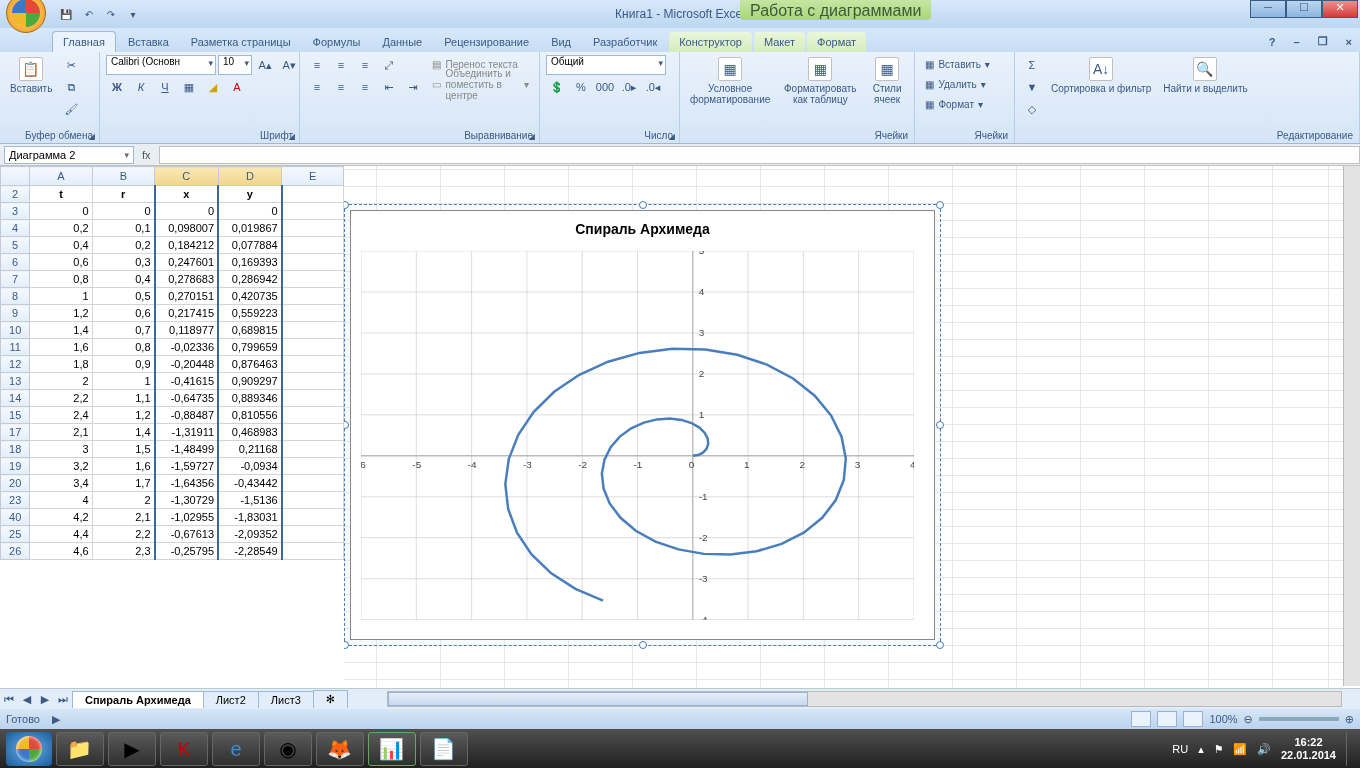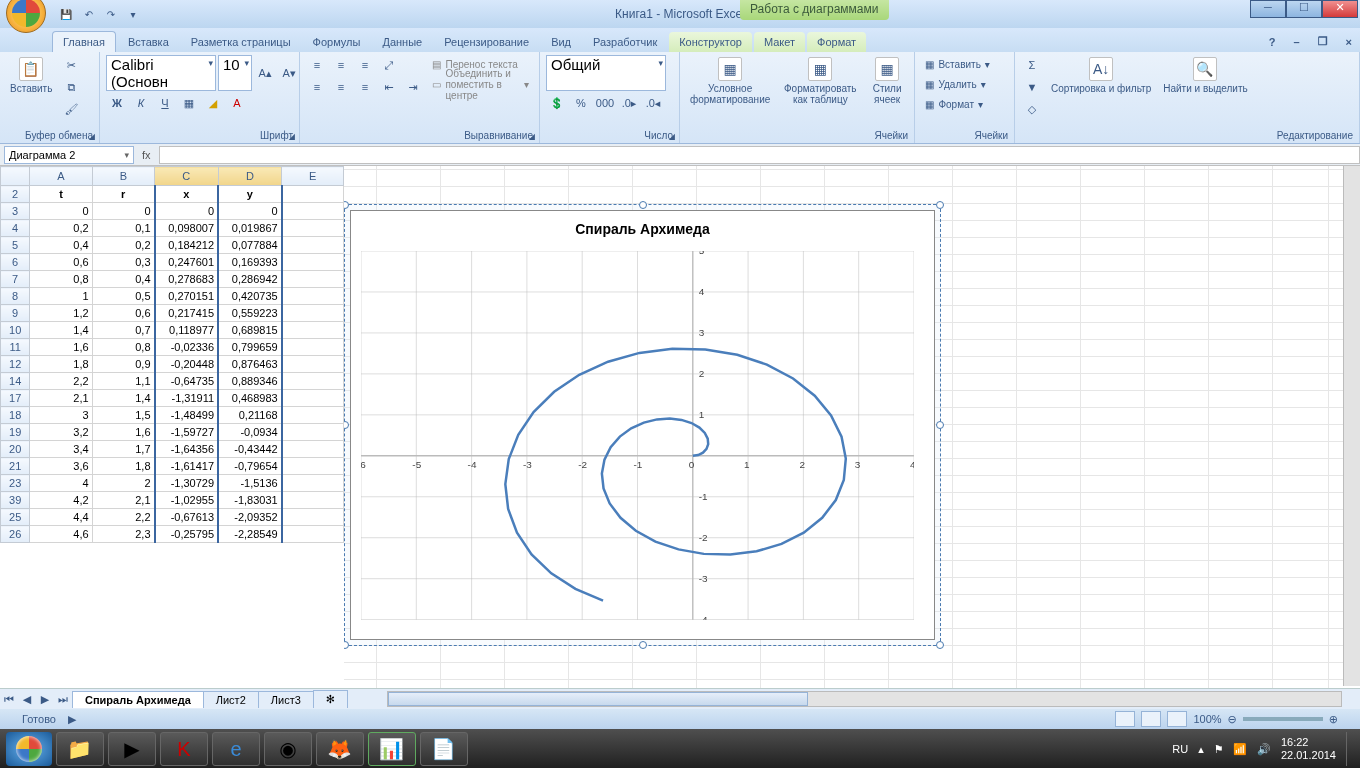--- a/index.html
+++ b/index.html
@@ -5,21 +5,21 @@
 * { box-sizing: border-box; margin: 0; padding: 0; font-family: "Segoe UI", Tahoma, sans-serif; }
 body { background: #c1d9f0; width: 1360px; height: 768px; overflow: hidden; font-size: 11px; }
 
 
 .titlebar { height: 28px; background: linear-gradient(#d8e8fb, #bcd6f0); display: flex; align-items: center; position: relative; }
 .office-btn { width: 40px; height: 40px; border-radius: 50%; background: radial-gradient(#ffe9a8, #f7b23e 60%, #e0861c); border: 1px solid #9e6b1f; margin: -2px 4px 0 6px; position: relative; z-index: 10;}
 .office-btn::after { content:""; position:absolute; inset:5px; border-radius:50%; background: conic-gradient(#e14a3b 0 90deg, #4ea83f 90deg 180deg, #f2b82b 180deg 270deg, #3c78c7 270deg 360deg); }
 .quick { display:flex; gap:4px; margin-left:8px; }
 .qbtn { width:18px; height:18px; display:flex; align-items:center; justify-content:center; color:#3b5a86; font-size:10px; border-radius:2px;}
 .title-text { position:absolute; left:50%; transform:translateX(-50%); color:#3b5a86; font-size:12px; }
-.chart-tools { position:absolute; left:740px; top:0; height:20px; padding:2px 10px; background: linear-gradient(#c5e6a2, #a9d77a); color:#3b5a3b; font-size:12px; border-radius:0 0 4px 4px; }
+.chart-tools { position:absolute; left:740px; top:0; height:20px; padding:2px 10px; background: linear-gradient(#c5e6a2, #a9d77a); color:#3b5a3b; font-size:16px; border-radius:0 0 4px 4px; }
 .winctl { position:absolute; right:2px; top:0; display:flex; }
 .wc { width:36px; height:18px; text-align:center; color:#fff; font-size:11px; border:1px solid #3b5a86;}
 .wc.min, .wc.max { background:linear-gradient(#bcd6f0,#8db5e0); color:#3b5a86;}
 .wc.close { background:linear-gradient(#f09090,#d43a3a); }
 
 
 .tabs { height:24px; background:linear-gradient(#d8e8fb,#c7ddf3); display:flex; align-items:flex-end; padding-left:52px; gap:2px;}
 .tab { padding:4px 10px; color:#3b5a86; font-size:11px; border-radius:4px 4px 0 0; cursor:default;}
 .tab.active { background:#eaf2fb; border:1px solid #9cb8dc; border-bottom:none; }
 .tab.ctx { background:linear-gradient(#eaf7dc,#d5edbb);}
@@ -31,21 +31,21 @@
 .rgroup { border-right:1px solid #b8cee8; padding:3px 6px 2px 6px; display:flex; flex-direction:column; justify-content:space-between;}
 .rgroup-body { flex:1; display:flex; gap:4px; align-items:flex-start;}
 .rgroup-label { text-align:right; color:#3b5a86; font-size:10px; padding-top:2px; position:relative;}
 .dlg-launch { position:absolute; right:-2px; bottom:0; font-size:8px; color:#3b5a86;}
 .bigbtn { display:flex; flex-direction:column; align-items:center; gap:2px; padding:2px 4px; border-radius:3px;}
 .bigbtn .icon { width:24px; height:24px; background:#fff; border:1px solid #c0c0c0; border-radius:2px; display:flex; align-items:center; justify-content:center; font-size:14px; color:#3b5a86;}
 .bigbtn .lbl { font-size:10px; color:#3b5a86; text-align:center; line-height:11px;}
 .col { display:flex; flex-direction:column; gap:2px;}
 .row { display:flex; gap:2px; align-items:center;}
 .sbtn { width:22px; height:20px; border:1px solid transparent; border-radius:2px; display:flex; align-items:center; justify-content:center; color:#3b5a86; font-size:11px;}
-.combo { height:36px; border:1px solid #9cb8dc; background:#fff; font-size:15px; padding:0 14px 0 4px; position:relative;}
+.combo { height:20px; border:1px solid #9cb8dc; background:#fff; font-size:10px; padding:0 14px 0 4px; position:relative;}
 .combo::after { content:"▾"; position:absolute; right:2px; top:2px; font-size:9px; color:#3b5a86;}
 .txtbtn { height:18px; display:flex; align-items:center; gap:4px; padding:0 4px; font-size:10px; color:#888;}
 .txtbtn.enabled { color:#3b5a86;}
 
 
 .fbar { height:22px; background:#e8eef4; display:flex; align-items:center; border-bottom:1px solid #c0c0c0;}
 .namebox { width:130px; height:18px; border:1px solid #9cb8dc; background:#fff; margin-left:4px; padding:0 4px; display:flex; align-items:center; font-size:11px;}
 .namebox span.dd { margin-left:auto; font-size:9px; color:#666;}
 .fx { padding:0 8px; color:#555; }
 .formula-input { flex:1; height:18px; border:1px solid #c0c0c0; background:#fff;}
@@ -74,31 +74,31 @@
 
 
 .sheetbar { height:21px; background:#e3edf9; display:flex; align-items:center; border-top:1px solid #bcc; font-size:11px;}
 .sheetnav { display:flex; }
 .sheetnav div { width:18px; text-align:center; color:#3b5a86;}
 .sheettab { padding:2px 12px; background:#fff; border:1px solid #9cb8dc; border-bottom:none; margin-right:-1px;}
 .sheettab.active { font-weight:bold; background:#fff;}
 .sheettab.inactive { background:#e3edf9;}
 .hscroll { flex:1; height:16px; background:#e3e3e3; margin:0 18px 0 40px; border:1px solid #bbb; position:relative;}
 .hscroll .thumb { position:absolute; left:0; width:420px; height:14px; background:linear-gradient(#e6eef9,#c7d9ed); border:1px solid #95b3d7;}
-.statusbar { height:20px; background:linear-gradient(#d6e6f5,#bbd3ee); display:flex; align-items:center; padding:0 22px; font-size:11px; color:#3b5a86; gap:12px;}
+.statusbar { height:20px; background:linear-gradient(#d6e6f5,#bbd3ee); display:flex; align-items:center; padding:0 6px; font-size:11px; color:#3b5a86; gap:12px;}
 .statusbar .right { margin-left:auto; display:flex; align-items:center; gap:6px;}
 .viewbtn { width:20px; height:16px; border:1px solid #95b3d7; background:#eaf2fb; display:inline-block;}
 
 
 .taskbar { height:40px; background:linear-gradient(#4f4f4f, #1f1f1f); display:flex; align-items:center; padding:0 6px; gap:4px;}
 .startbtn { width:46px; height:34px; border-radius:4px; background:radial-gradient(#68b3f0,#1a5a99); display:flex; align-items:center; justify-content:center;}
 .start-orb { width:26px; height:26px; border-radius:50%; background:conic-gradient(#e14a3b 0 90deg,#4ea83f 90deg 180deg,#3c78c7 180deg 270deg,#f2b82b 270deg 360deg); box-shadow:0 0 4px #fff inset;}
 .tbtn { width:48px; height:34px; border-radius:3px; background:linear-gradient(#5a5a5a,#2f2f2f); border:1px solid #666; display:flex; align-items:center; justify-content:center; font-size:20px;}
 .tray { margin-left:auto; display:flex; align-items:center; color:#fff; font-size:11px; gap:10px;}
-.clock { line-height:13px;}
+.clock { text-align:center; line-height:13px;font-weight:bold;}
 
 .vscroll { position:absolute; right:0; top:166px; width:17px; height:520px; background:#e3e3e3; border-left:1px solid #bbb;}
 </style>
 </head>
 <body>
 
 <div class="titlebar">
   <div class="office-btn"></div>
   <div class="quick">
     <div class="qbtn">💾</div>
@@ -368,28 +368,44 @@
           </tr>
           <tr>
             <th class="rowh">12</th>
             <td>1,8</td>
             <td>0,9</td>
             <td class="selcol">-0,20448</td>
             <td class="selcol">0,876463</td>
             <td></td>
           </tr>
           <tr>
+            <th class="rowh">13</th>
+            <td>2</td>
+            <td>1</td>
+            <td class="selcol">-0,41615</td>
+            <td class="selcol">0,909297</td>
+            <td></td>
+          </tr>
+          <tr>
             <th class="rowh">14</th>
             <td>2,2</td>
             <td>1,1</td>
             <td class="selcol">-0,64735</td>
             <td class="selcol">0,889346</td>
             <td></td>
           </tr>
           <tr>
+            <th class="rowh">15</th>
+            <td>2,4</td>
+            <td>1,2</td>
+            <td class="selcol">-0,88487</td>
+            <td class="selcol">0,810556</td>
+            <td></td>
+          </tr>
+          <tr>
             <th class="rowh">17</th>
             <td>2,1</td>
             <td>1,4</td>
             <td class="selcol">-1,31911</td>
             <td class="selcol">0,468983</td>
             <td></td>
           </tr>
           <tr>
             <th class="rowh">18</th>
             <td>3</td>
@@ -408,37 +424,29 @@
           </tr>
           <tr>
             <th class="rowh">20</th>
             <td>3,4</td>
             <td>1,7</td>
             <td class="selcol">-1,64356</td>
             <td class="selcol">-0,43442</td>
             <td></td>
           </tr>
           <tr>
-            <th class="rowh">21</th>
-            <td>3,6</td>
-            <td>1,8</td>
-            <td class="selcol">-1,61417</td>
-            <td class="selcol">-0,79654</td>
-            <td></td>
-          </tr>
-          <tr>
             <th class="rowh">23</th>
             <td>4</td>
             <td>2</td>
             <td class="selcol">-1,30729</td>
             <td class="selcol">-1,5136</td>
             <td></td>
           </tr>
           <tr>
-            <th class="rowh">39</th>
+            <th class="rowh">40</th>
             <td>4,2</td>
             <td>2,1</td>
             <td class="selcol">-1,02955</td>
             <td class="selcol">-1,83031</td>
             <td></td>
           </tr>
           <tr>
             <th class="rowh">25</th>
             <td>4,4</td>
             <td>2,2</td>

